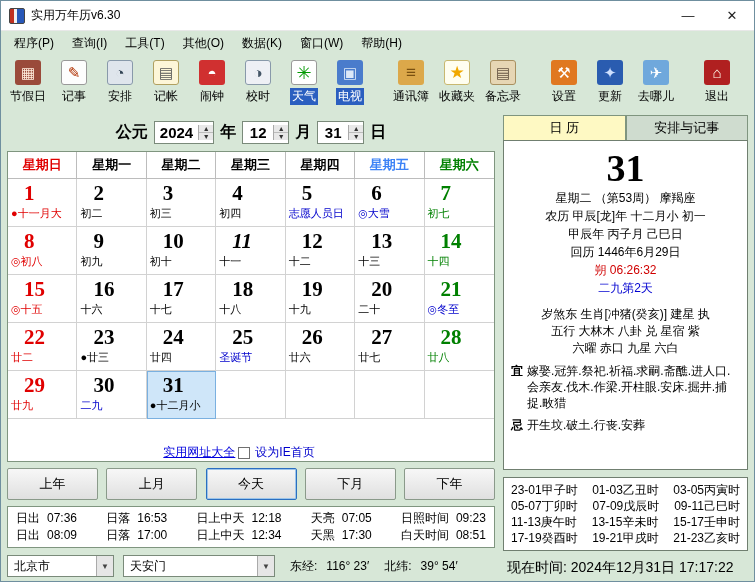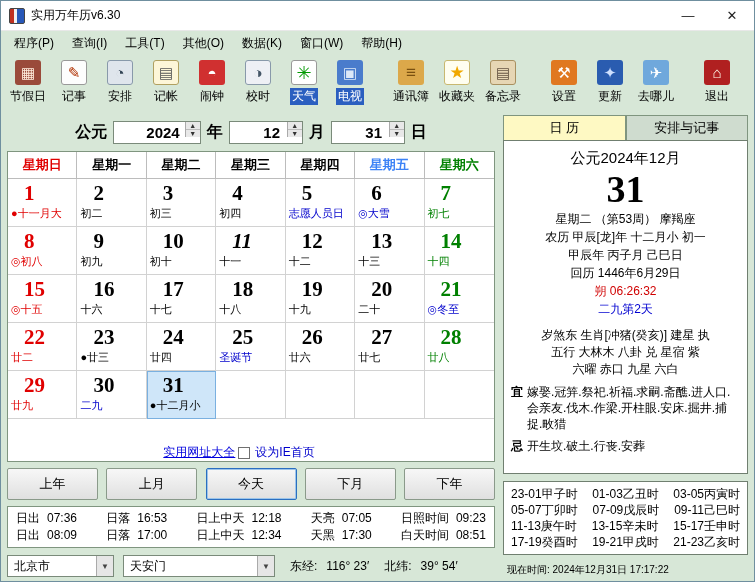--- a/index.html
+++ b/index.html
@@ -47,21 +47,21 @@
   .ic-exit     { background:#b02020; color:#ffffee; }
 
   
   .content { flex: 1; display: flex; padding: 2px 6px 4px; min-height: 0; }
   .left-col { width: 488px; flex: 0 0 auto; display: flex; flex-direction: column; }
   .right-col { flex: 1; margin-left: 8px; display: flex; flex-direction: column; min-width: 0; }
 
   
   .date-bar { display: flex; align-items: center; justify-content: center; height: 30px; margin: 3px 0 4px; font-size: 16px; font-weight: 700; }
   .date-label { margin: 0 6px; }
-  .spin-box { display: inline-flex; border: 1px solid #7a8a7a; background: #fff; height: 23px; align-items: flex-start; padding-left: 27px; }
+  .spin-box { display: inline-flex; border: 1px solid #7a8a7a; background: #fff; height: 23px; align-items: center; }
   .spin-value { padding: 1px 5px; min-width: 30px; text-align: center; font-weight: 700; font-size: 15px; line-height: 20px; }
   .spinner { width: 15px; display: flex; flex-direction: column; border-left: 1px solid #aaa; }
   .spin-up, .spin-down { flex: 1; font-size: 7px; line-height: 1; display: flex; align-items: center; justify-content: center; background: #e8e8e8; color: #333; }
   .spin-up { border-bottom: 1px solid #bbb; }
 
   
   .cal-box { background: #fff; border: 1px solid #7f957f; flex: 0 0 auto; }
   .cal-grid { display: grid; grid-template-columns: repeat(7, 1fr); }
   .cal-hcell { height: 27px; display: flex; align-items: center; justify-content: center; font-size: 13px; font-weight: 700;
     border-right: 1px solid #bcbcbc; border-bottom: 1px solid #bcbcbc; }
@@ -104,21 +104,21 @@
   .d-day { font-family: "Liberation Serif", "DejaVu Serif", serif; font-size: 38px; font-weight: 700; line-height: 42px; text-align: center; }
   .d-line { font-size: 12px; line-height: 18px; text-align: center; white-space: nowrap; }
   .d-moon { color: #d00000; }
   .d-nine { color: #0000d0; margin-bottom: 9px; }
   .d-info { font-size: 12px; line-height: 17px; text-align: center; white-space: nowrap; }
   .yiji { display: flex; font-size: 12px; line-height: 16px; margin-top: 6px; text-align: left; }
   .yiji-label { width: 16px; font-weight: 700; flex: 0 0 auto; }
   .yiji-text { flex: 1; }
   .hours-box { background: #fff; border: 1px solid #707f70; margin-top: 7px; padding: 4px 7px; flex: 0 0 auto; }
   .hour-row { display: flex; justify-content: space-between; font-size: 12px; line-height: 16px; white-space: nowrap; }
-  .now-line { margin-top: 8px; font-size: 10px; padding-left: 4px; flex: 0 0 auto; white-space: nowrap; }
+  .now-line { margin-top: 8px; font-size: 14px; padding-left: 4px; flex: 0 0 auto; white-space: nowrap; }
 </style>
 </head>
 <body>
 
 <div class="window">
 
   <div class="titlebar">
     <div class="app-icon"></div>
     <div class="title-text">实用万年历v6.30</div>
     <div class="winbtns">
@@ -433,21 +433,20 @@
     </div>
 
     <div class="right-col">
 
       <div class="tab-row">
           <div class="tab tab-active">日 历</div>
           <div class="tab">安排与记事</div>
         </div>
 
       <div class="detail-box">
-        <div class="d-month">公元2024年12月</div>
         <div class="d-day">31</div>
         <div class="d-line">星期二 （第53周） 摩羯座</div>
         <div class="d-line">农历 甲辰[龙]年 十二月小 初一</div>
         <div class="d-line">甲辰年 丙子月 己巳日</div>
         <div class="d-line">回历 1446年6月29日</div>
         <div class="d-line d-moon">朔 06:26:32</div>
         <div class="d-line d-nine">二九第2天</div>
         <div class="d-info">岁煞东 生肖[冲猪(癸亥)] 建星 执</div>
         <div class="d-info">五行 大林木 八卦 兑 星宿 紫</div>
         <div class="d-info">六曜 赤口 九星 六白</div>

